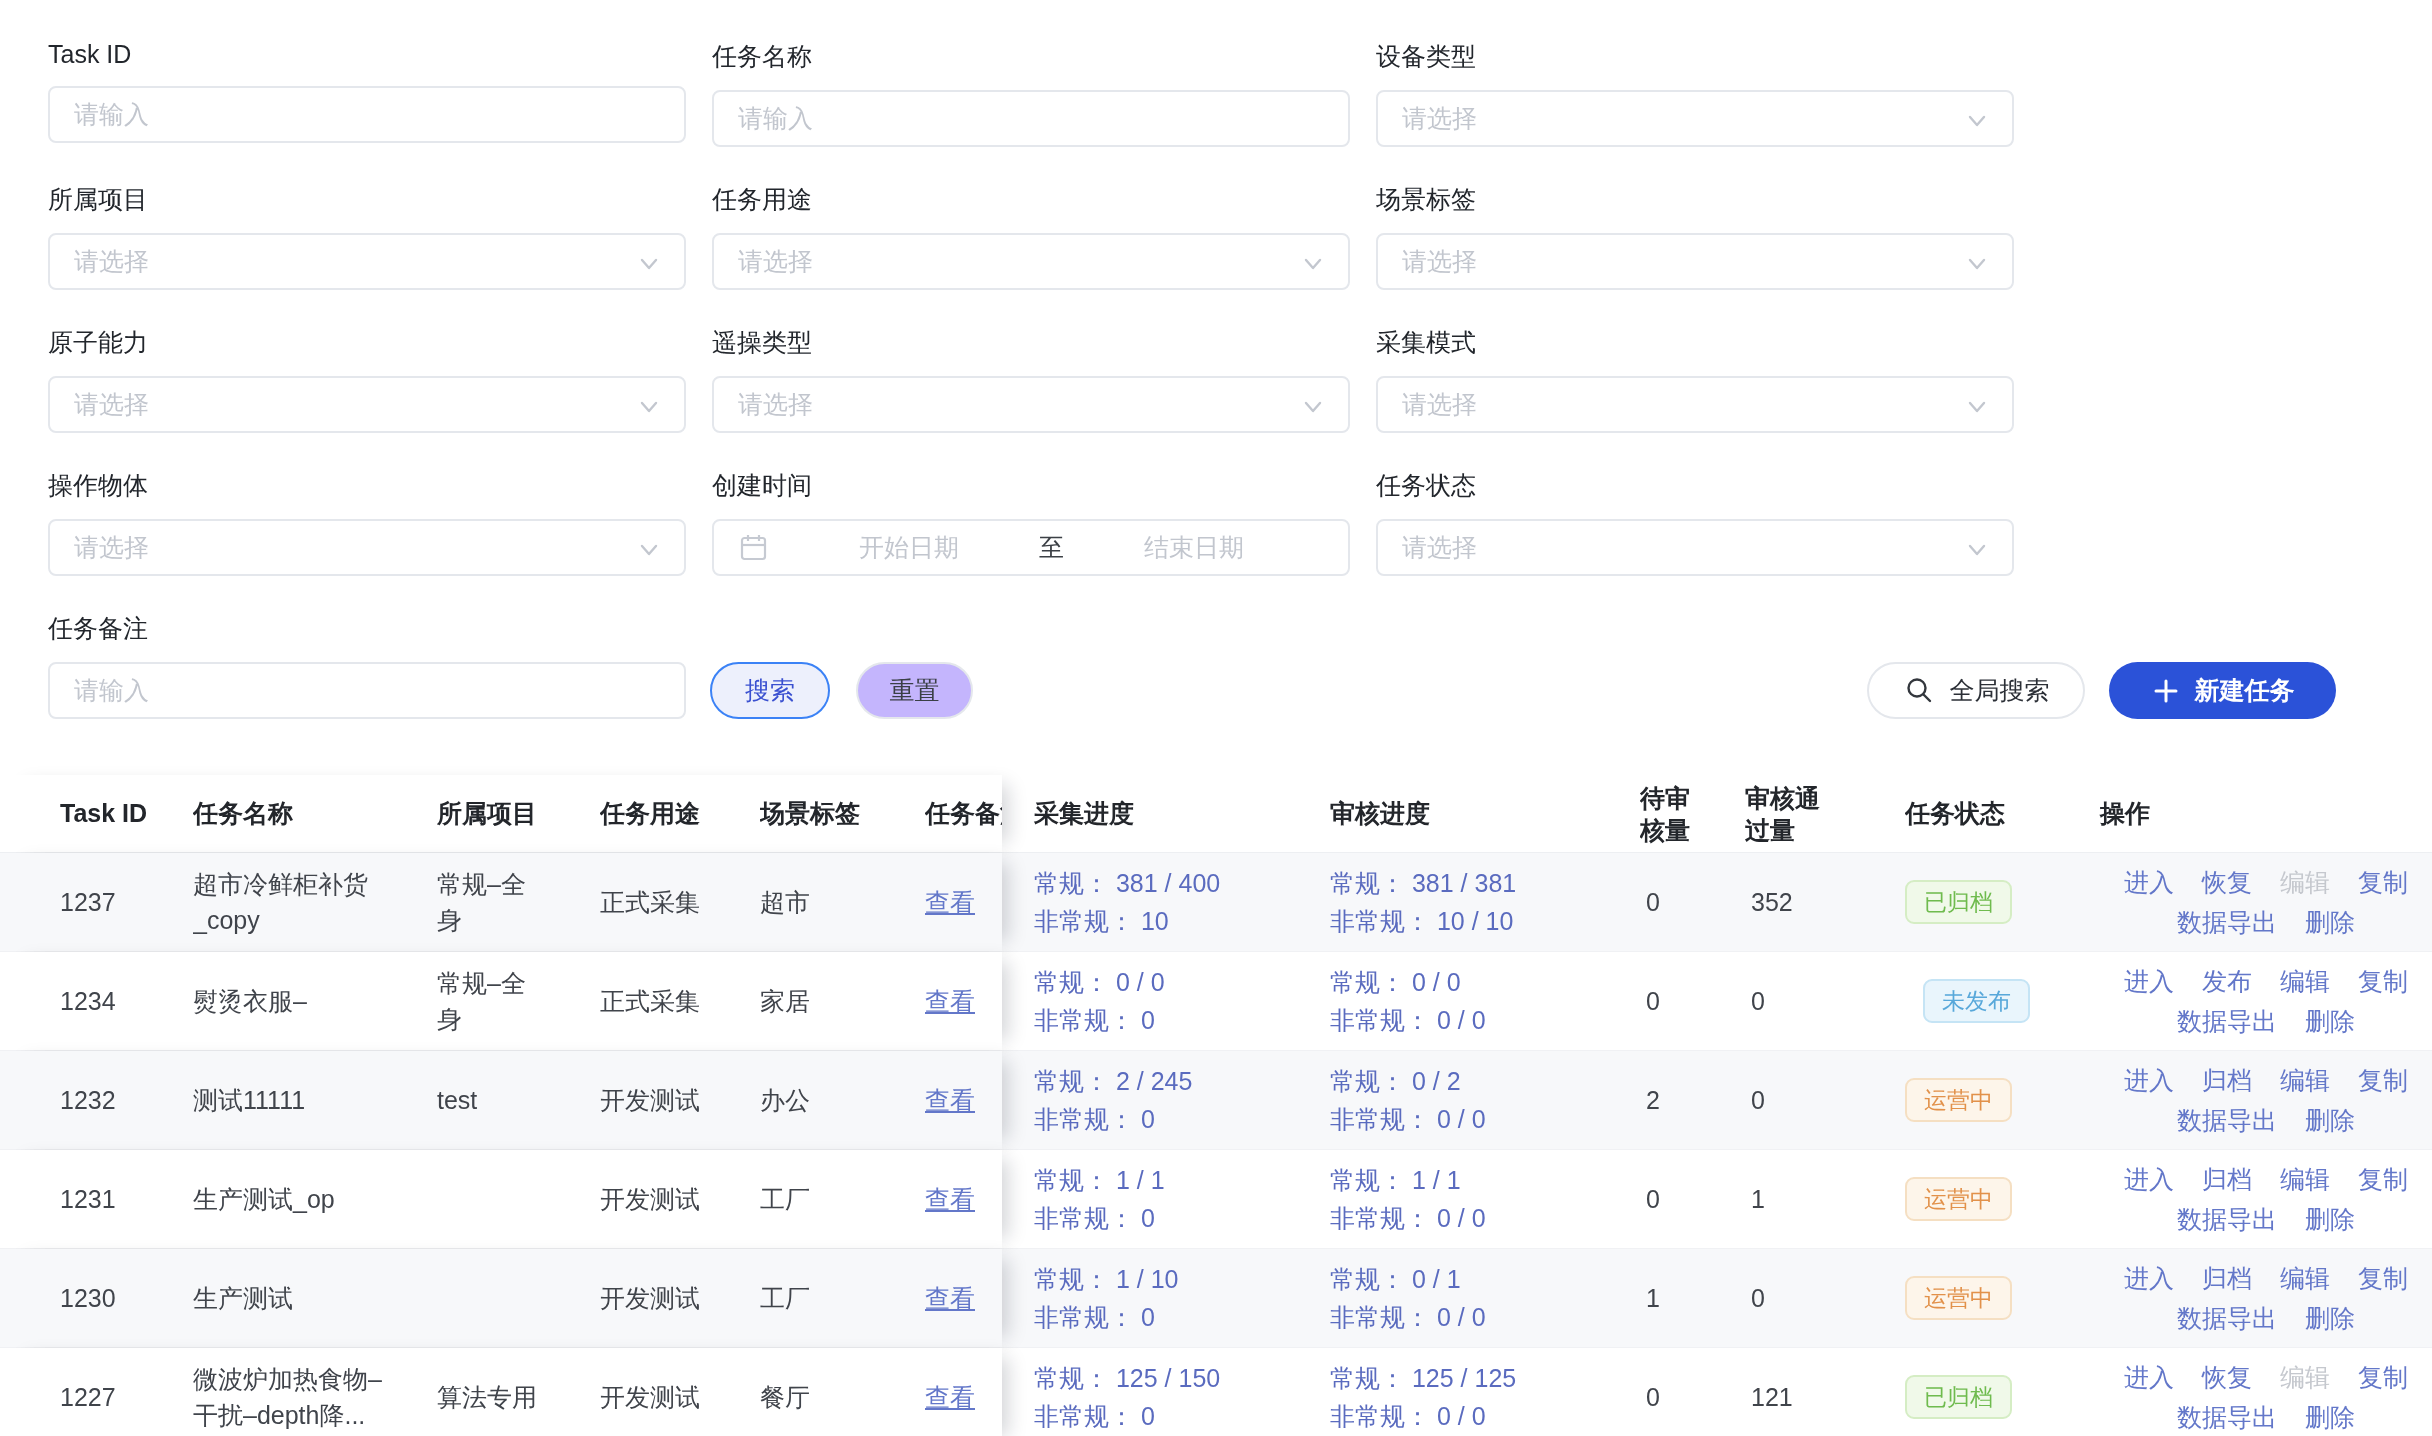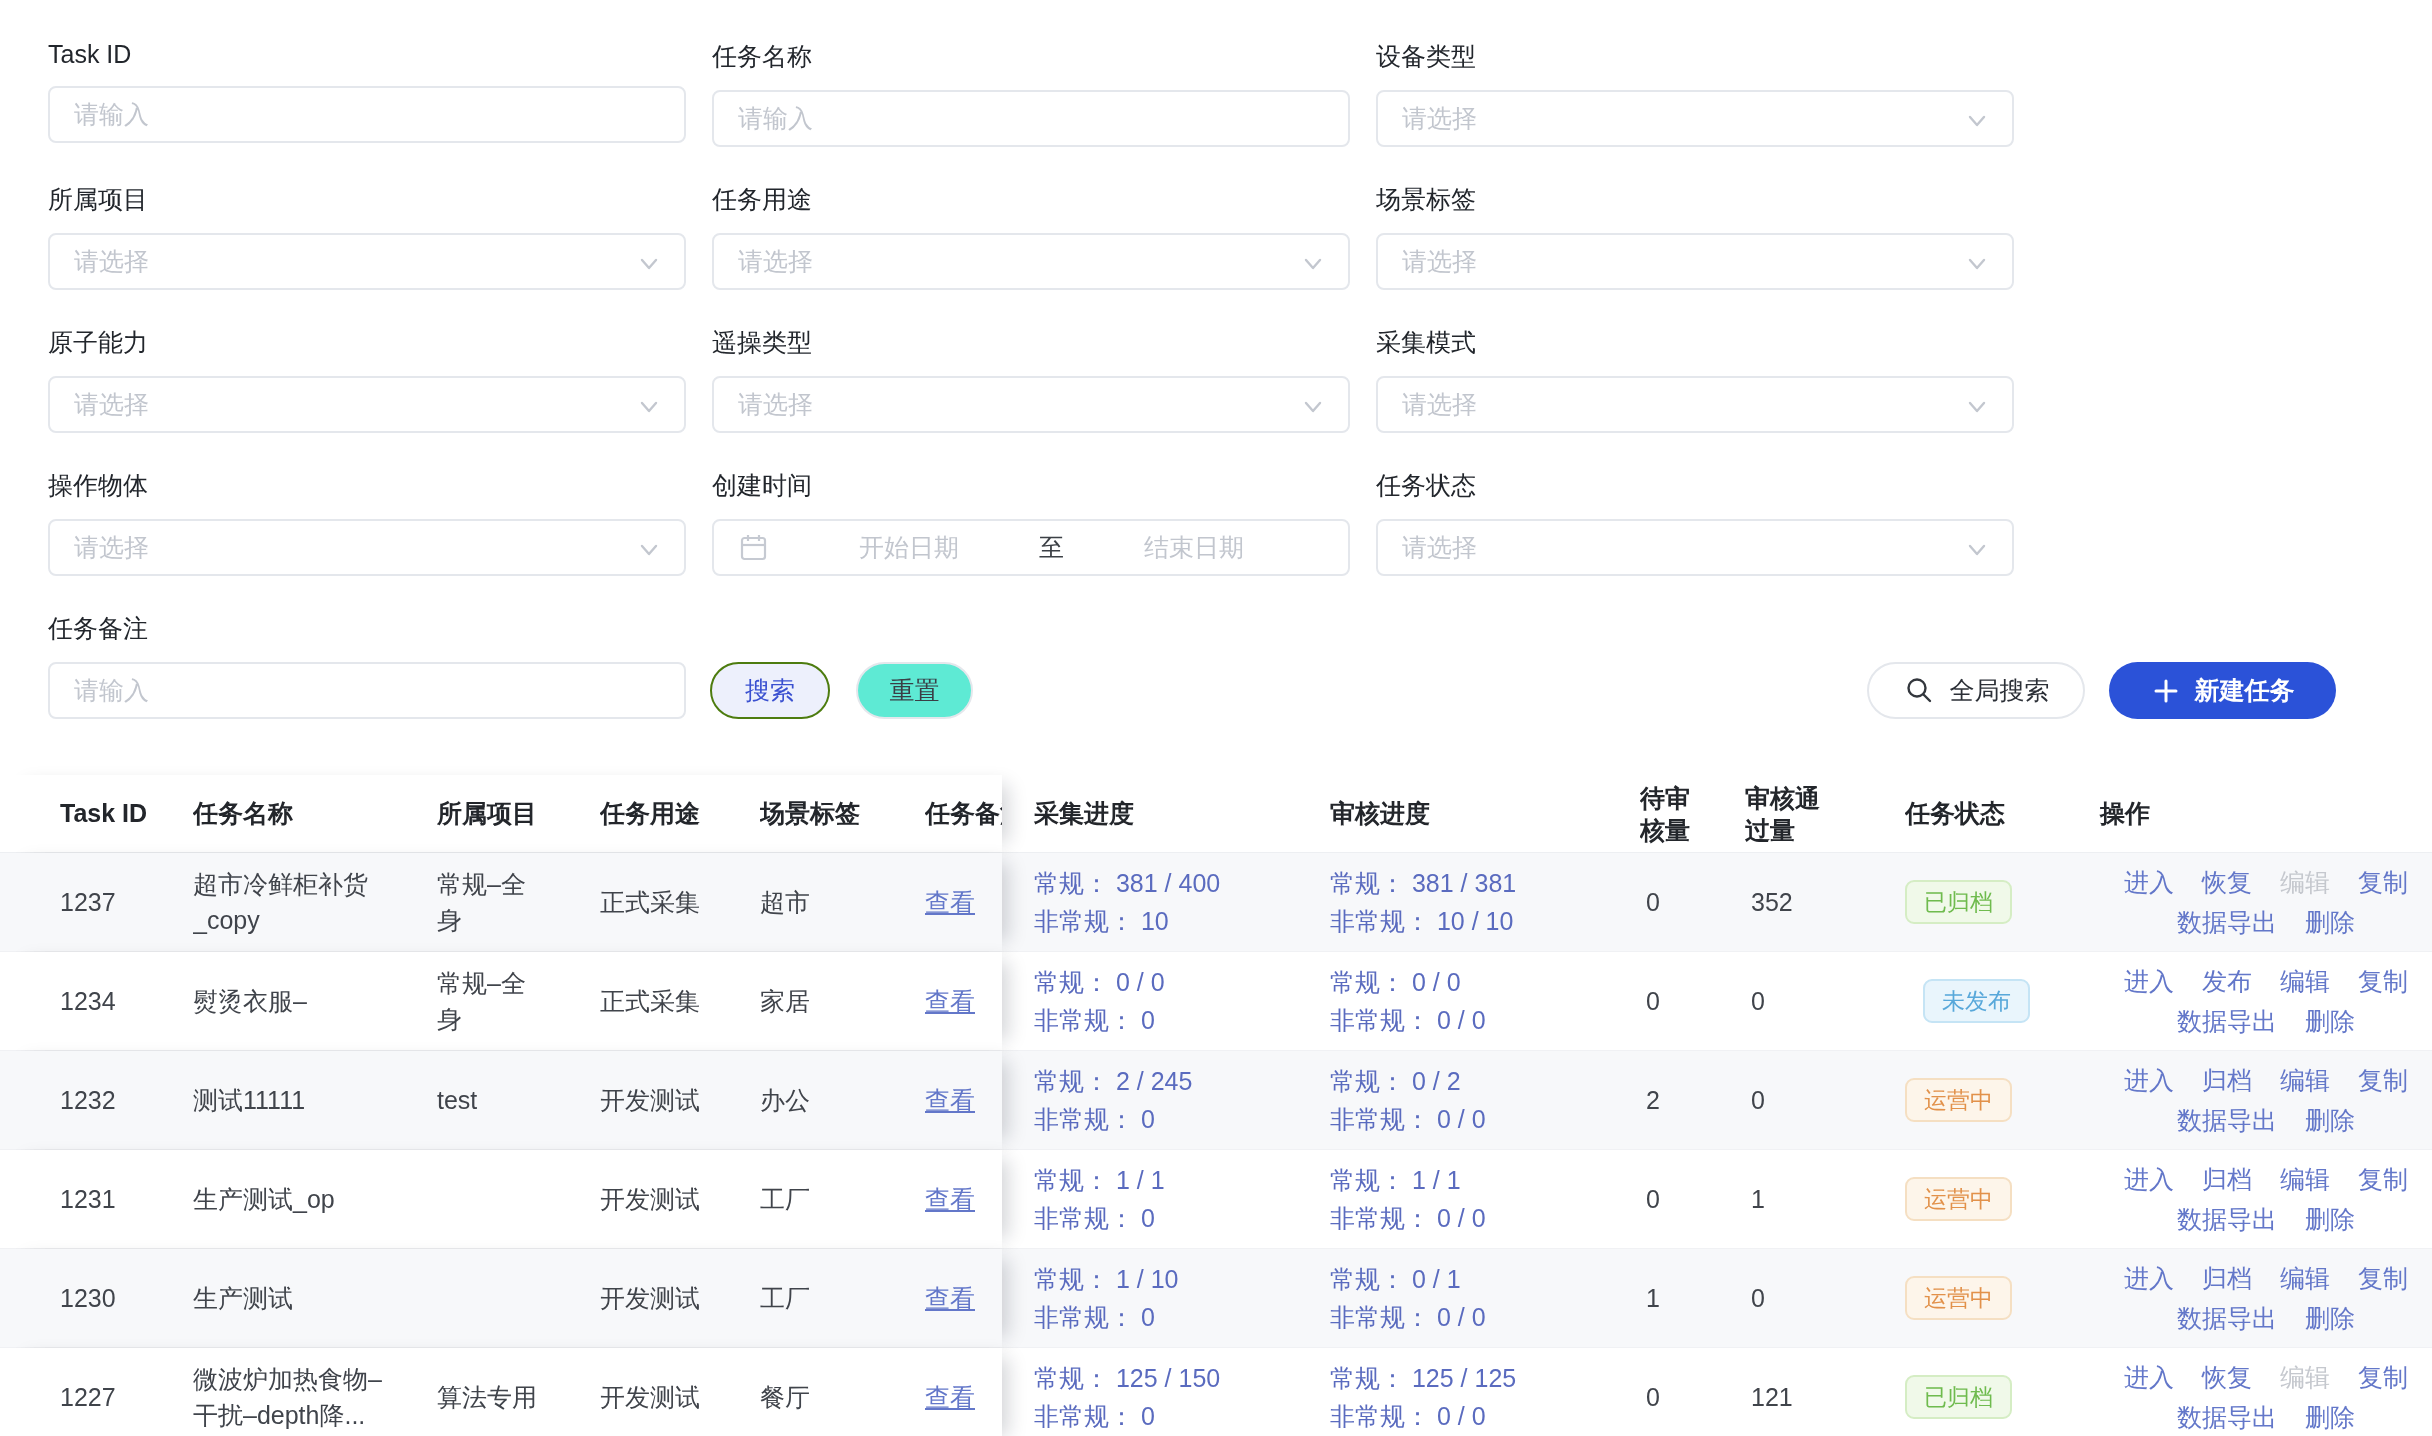--- a/index.html
+++ b/index.html
@@ -30,22 +30,22 @@
   .daterange .sep{color:#3c4046;font-size:25px;}
   .daterange .dr-ph{flex:1;text-align:center;color:var(--placeholder);font-size:25px;}
   .cal-icon{margin-right:10px;flex:0 0 auto;display:flex;}
   
   .action-row{display:flex;align-items:flex-end;}
   .action-row .field{margin-bottom:0;width:638px;}
   .btn{
     height:57px;border-radius:29px;display:inline-flex;align-items:center;justify-content:center;
     font-size:25px;cursor:pointer;white-space:nowrap;
   }
-  .btn-search{width:120px;background:#edf0fc;border:2px solid #4d7c0f;color:#3a50d0;margin-left:24px;}
-  .btn-reset{width:117px;background:#5eead4;border:2px solid var(--border);color:#3a3f46;margin-left:26px;font-family:Liberation Mono, monospace;}
+  .btn-search{width:120px;background:#edf0fc;border:2px solid #3b82f6;color:#3a50d0;margin-left:24px;}
+  .btn-reset{width:117px;background:#c4b5fd;border:2px solid var(--border);color:#3a3f46;margin-left:26px;font-family:Liberation Mono, monospace;}
   .right-actions{margin-left:auto;margin-right:48px;display:flex;align-items:center;}
   .btn-global{width:218px;background:#fff;border:2px solid var(--border);color:#2b2f36;gap:13px;}
   .btn-new{width:227px;background:#2b52d8;border:none;color:#fff;gap:14px;font-weight:bold;margin-left:24px;}
   
   .table{margin-top:56px;font-size:25px;color:var(--cell);}
   .thead,.trow{display:flex;background:#fff;}
   .thead{height:78px;font-weight:bold;color:#23262b;border-bottom:1px solid #edeff2;}
   .trow{height:99px;border-bottom:1px solid #f0f1f4;}
   .trow.alt{background:#f7f8fa;}
   .t-left{

